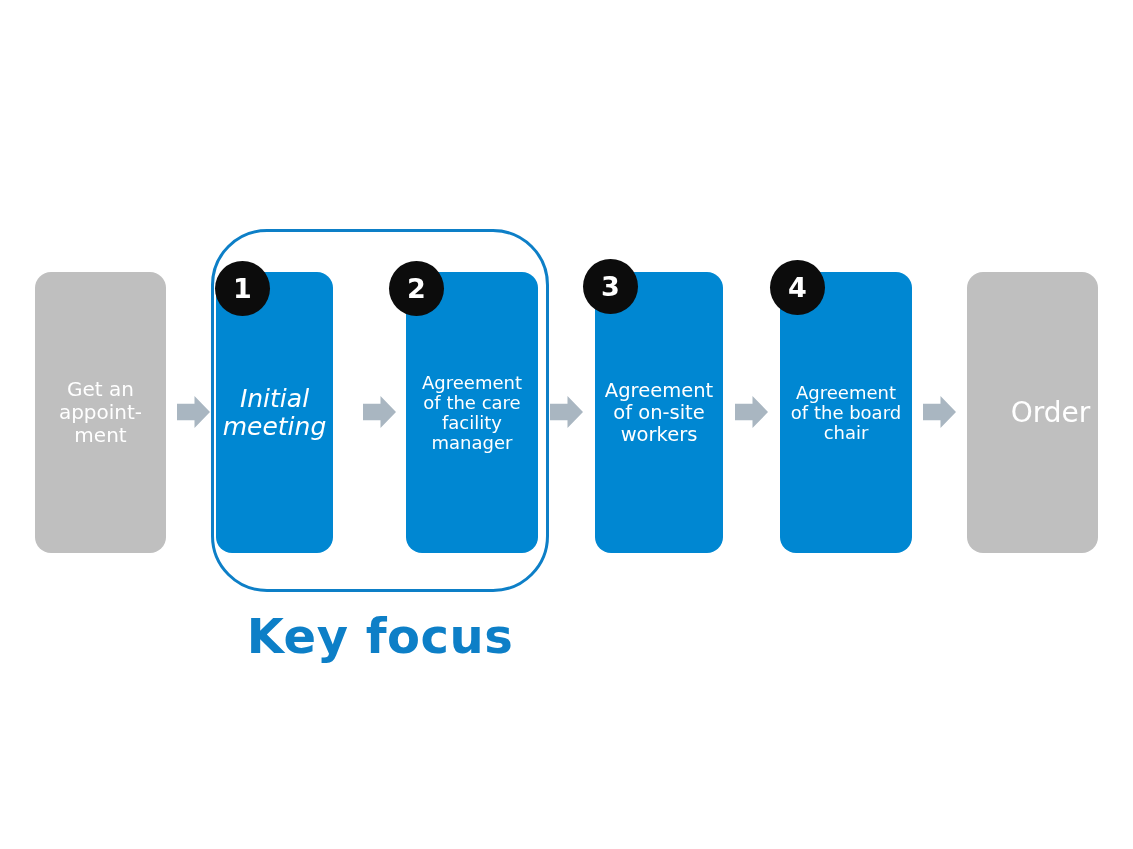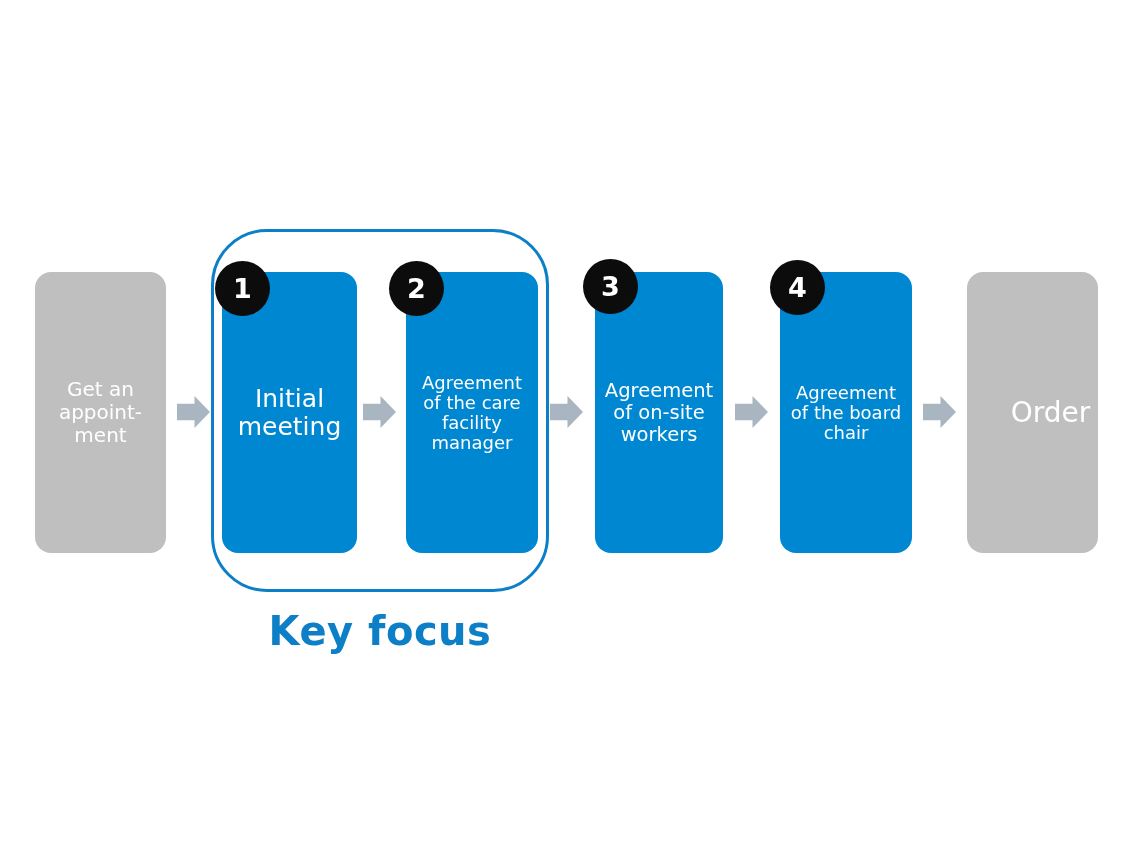--- a/index.html
+++ b/index.html
@@ -37,21 +37,21 @@
   .box .lbl {
     white-space: pre-line;
     color: var(--text-white);
     text-align: center;
     width: 100%;
   }
   .box.blue { background: var(--box-blue); }
   .box.gray { background: var(--box-gray); }
 
   .s0 { left: 35px;  width: 131px; }
-  .s1 { left: 222px; width: 135px; }
+  .s1 { left: 216px; width: 117px; font-style: italic; }
   .s2 { left: 406px; width: 132px; }
   .s3 { left: 595px; width: 128px; }
   .s4 { left: 780px; width: 132px; }
   .s5 { left: 967px; width: 131px; }
 
   .s0 .lbl { font-size: 20px; line-height: 23px; }
   .s1 .lbl { font-size: 25px; line-height: 28px; }
   .s2 .lbl { font-size: 18px; line-height: 20px; }
   .s3 .lbl { font-size: 19.5px; line-height: 22px; }
   .s4 .lbl { font-size: 18px; line-height: 20px; }
@@ -102,21 +102,21 @@
     border-radius: 56px;
     background: transparent;
   }
   .focus-label {
     position: absolute;
     left: 211px;
     top: 608px;
     width: 338px;
     text-align: center;
     color: var(--accent-blue);
-    font-size: 40px;
+    font-size: 48px;
     font-weight: bold;
     letter-spacing: 0.5px;
   }
 </style>
 </head>
 <body>
 
 <div class="canvas">
 
   <div class="focus-outline"></div>

